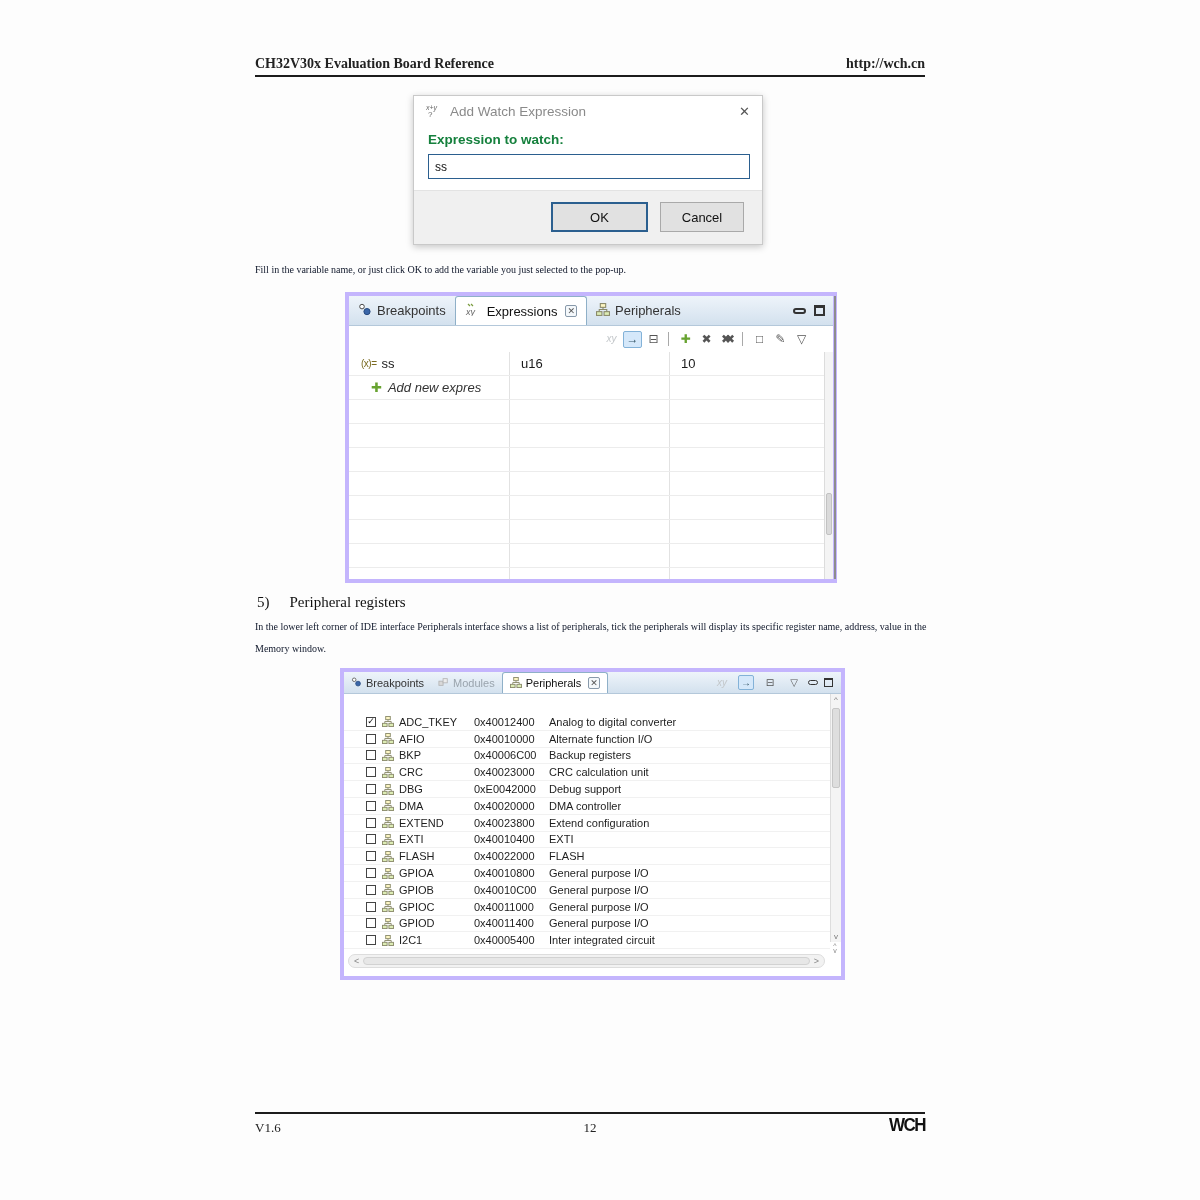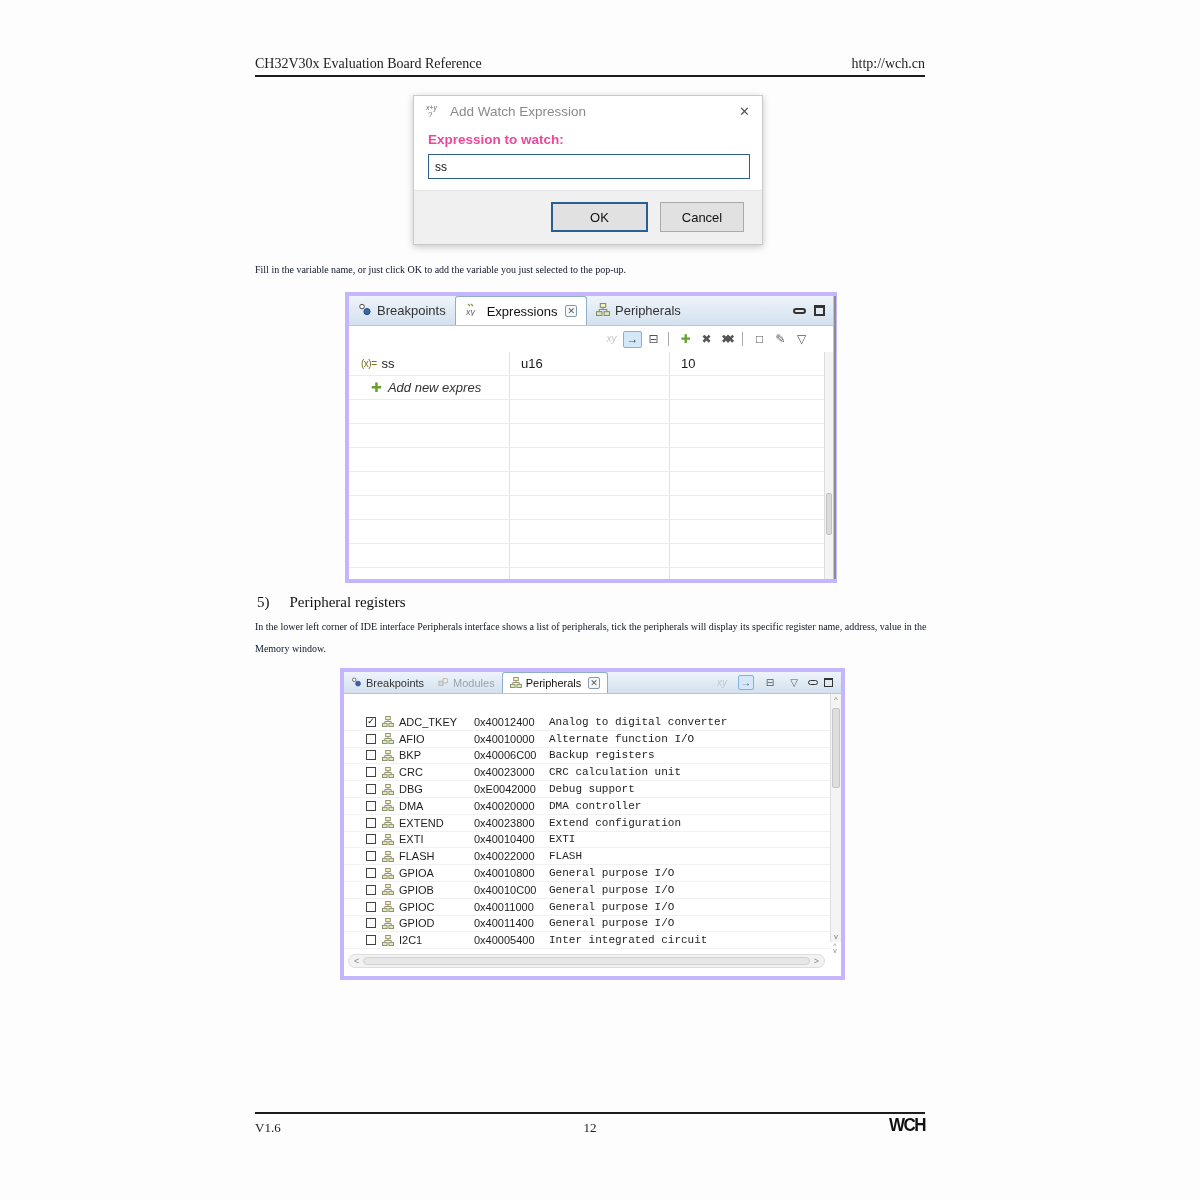--- a/index.html
+++ b/index.html
@@ -3,21 +3,21 @@
 <meta charset="utf-8">
 <style>
   * { margin:0; padding:0; box-sizing:border-box; }
   html,body { width:1200px; height:1200px; background:#fdfdfd; }
   .page { position:relative; width:1200px; height:1200px; background:#fdfdfd; overflow:hidden;
           font-family:"Liberation Serif","DejaVu Serif",serif; color:#1a1a1a; }
 
   
   .doc-header { position:absolute; left:255px; top:55px; width:670px; height:22px;
                 border-bottom:2px solid #1c1c1c; font-size:14px; color:#222;
-                display:flex; justify-content:space-between; align-items:flex-end; padding-bottom:3px;}
+                display:flex; justify-content:space-between; align-items:flex-end; padding-bottom:3px;font-weight:bold;}
   .doc-footer-line { position:absolute; left:255px; top:1112px; width:670px; border-top:2px solid #1c1c1c; }
   .doc-footer { position:absolute; left:255px; top:1116px; width:670px; font-size:13px; color:#222;
                 display:flex; align-items:flex-end; }
   .doc-footer .fl { width:200px; text-align:left; }
   .doc-footer .fc { flex:1; text-align:center; }
   .doc-footer .fr { width:200px; text-align:right; font-family:"Liberation Sans","DejaVu Sans",sans-serif;
                     font-weight:900; font-size:17px; letter-spacing:-1.5px; transform:scaleY(1.05);
                     color:#111; }
 
   .body-text { position:absolute; font-size:10px; line-height:22px; color:#0f172a; }
@@ -85,42 +85,42 @@
            border-bottom:1px solid #e6e6e6; color:#222; }
   .pc1 { width:108px; padding-left:25px; } .pc2 { width:75px; } .pc3 { flex:1; }
   .prows { position:absolute; left:0; top:42px; right:11px; height:236px; overflow:hidden; }
   .prow { height:16.8px; display:flex; align-items:center; border-bottom:1px solid #f1f1f1; color:#1e1e1e; }
   .pcheck { width:10px; height:10px; border:1px solid #444; background:#fff; margin:0 6px 0 22px;
             display:inline-flex; align-items:center; justify-content:center; font-size:9px; color:#111; flex:none; }
   .pcheck.checked::after { content:"✓"; margin-top:-1px; }
   .pico { display:inline-flex; margin-right:5px; flex:none; }
   .pname { width:75px; flex:none; }
   .paddr { width:75px; flex:none; }
-  .pdesc { flex:1;font-family:Liberation Mono, monospace; }
+  .pdesc { flex:1; }
   .pvscroll { position:absolute; top:22px; right:0; width:11px; bottom:34px; background:#f4f4f4;
               border-left:1px solid #ddd; font-size:8px; color:#777; }
   .pvscroll .up { position:absolute; top:1px; left:0; right:0; text-align:center; }
   .pvscroll .down { position:absolute; bottom:1px; left:0; right:0; text-align:center; }
   .pvthumb { position:absolute; left:1px; right:1px; top:14px; height:80px; background:#dedede;
              border:1px solid #c6c6c6; border-radius:2px; }
   .phscroll { position:absolute; left:4px; right:16px; bottom:8px; height:14px; background:#f2f2f2;
               border:1px solid #ddd; border-radius:7px; display:flex; align-items:center; font-size:9px;
               color:#888; }
   .phscroll .left { padding-left:5px; } .phscroll .right { margin-left:auto; padding-right:5px; }
   .phthumb { flex:1; height:8px; margin:0 4px; background:#e7e7e7; border:1px solid #d2d2d2; border-radius:4px; }
   .pcorner { position:absolute; right:1px; bottom:23px; width:10px; font-size:7px; line-height:5px;
              color:#888; text-align:center; }
 
   
   .dialog { position:absolute; left:413px; top:95px; width:350px; height:150px; background:#fff;
             border:1px solid #c9c9c9; box-shadow:0 2px 7px rgba(0,0,0,0.22); font-size:13px; }
   .dlg-title { height:30px; display:flex; align-items:center; padding:0 12px; gap:7px; color:#8a8a8a;
                font-size:13.5px; }
   .dlg-close { margin-left:auto; color:#555; font-size:13px; }
-  .dlg-label { padding:6px 14px 4px; font-weight:600; color:#ec4899; font-size:13.5px; }
+  .dlg-label { padding:6px 14px 4px; font-weight:600; color:#15803d; font-size:13.5px; }
   .dlg-input { position:absolute; left:14px; top:58px; width:322px; height:25px; border:1px solid #2b5f8f;
                font-family:"Liberation Sans","DejaVu Sans",sans-serif; font-size:12px; padding:0 6px; color:#111; outline:none; }
   .dlg-footer { position:absolute; left:0; right:0; bottom:0; height:54px; background:#f0f0f0;
                 border-top:1px solid #e3e3e3; }
   .btn { position:absolute; top:11px; height:30px; background:#e1e1e1; font-size:13px; color:#111;
          font-family:"Liberation Sans","DejaVu Sans",sans-serif; }
   .btn-default { left:137px; width:97px; border:2px solid #2b5f8f; }
   .btn-cancel { left:246px; width:84px; border:1px solid #a9a9a9; }
 </style>
 </head>

